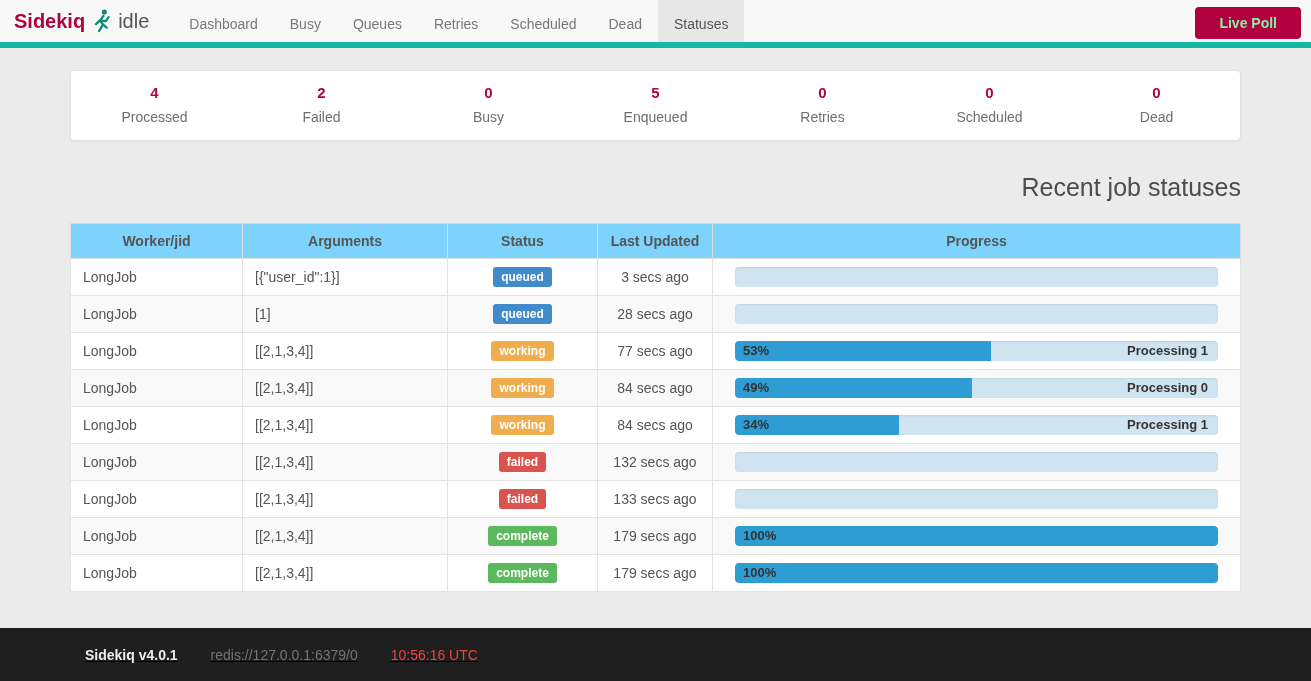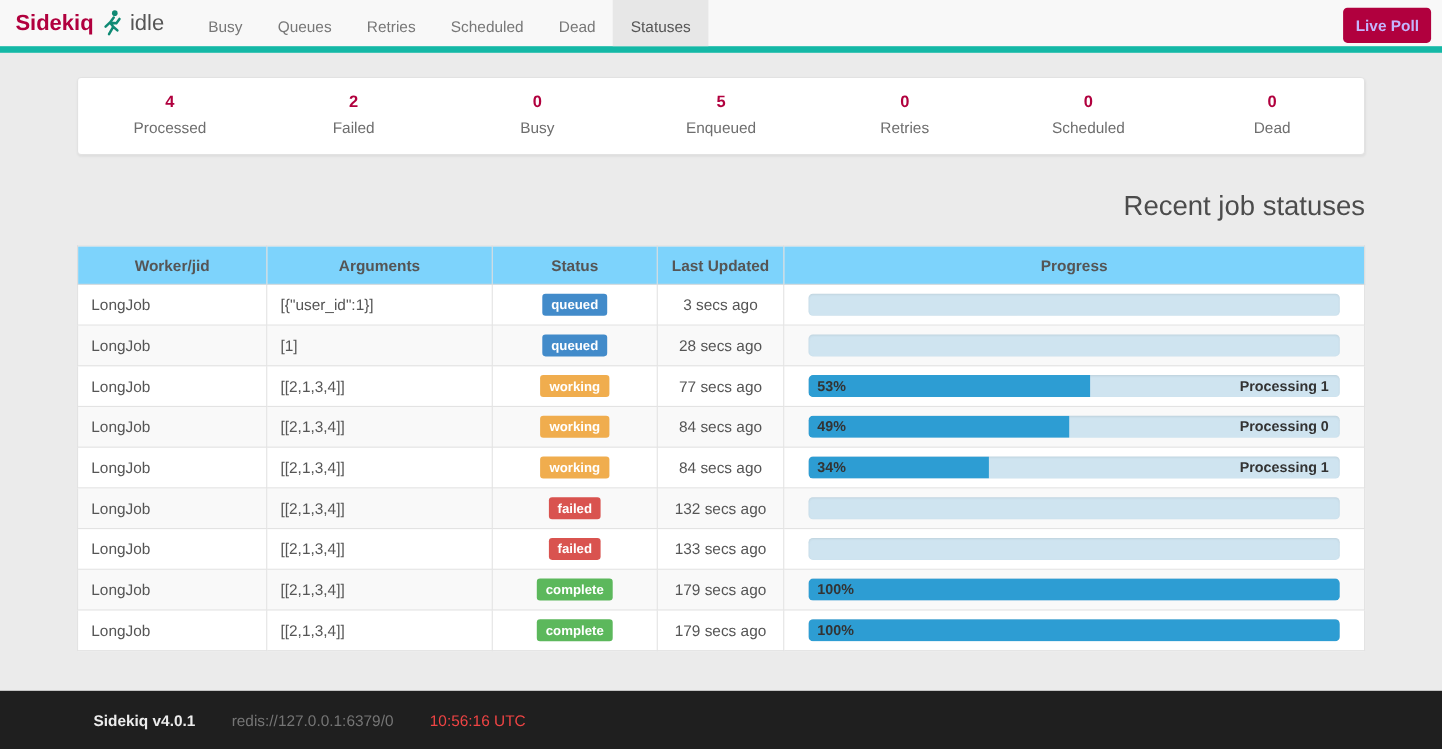--- a/index.html
+++ b/index.html
@@ -21,22 +21,22 @@
   .brand-name { color: #b1003e; font-size: 20px; font-weight: 700; }
   .brand-status { color: #555; font-size: 20px; }
   .runner-icon { display: inline-flex; align-items: center; }
   .nav-links { display: flex; align-items: stretch; margin-left: 14px; }
   .nav-link {
     line-height: 48px; padding: 0 16px; color: #777; font-size: 14px; cursor: pointer;
   }
   .nav-link.active { background: #e7e7e7; color: #555; }
   .live-poll {
     margin: 7px 10px 0 auto; align-self: flex-start;
-    background: #b1003e; color: #c4b5fd; font-weight: 700; font-size: 14px;
-    padding: 8px 11px; border-radius: 4px; border: none; cursor: pointer;
+    background: #b1003e; color: #86efac; font-weight: 700; font-size: 14px;
+    padding: 8px 24px; border-radius: 4px; border: none; cursor: pointer;
     font-family: inherit;
   }
 
   
   .main { flex: 1 1 auto; }
   .container { width: 1171px; margin: 0 auto; }
 
   .stats-card {
     background: #fff; border: 1px solid #e2e2e2; border-radius: 4px;
     box-shadow: 0 1px 2px rgba(0,0,0,0.05);
@@ -91,40 +91,42 @@
   .progress-msg {
     position: absolute; right: 10px; top: 0; line-height: 20px;
     color: #333; font-size: 13px; font-weight: 700;
   }
 
   
   .footer {
     flex: 0 0 53px; background: #1f1f1f;
     display: flex; align-items: center; padding-left: 85px; gap: 33px;
     font-size: 14px;
+    text-decoration: underline;
   }
   .footer-version { color: #ececec; font-weight: 700; }
   .footer-redis { color: #757575; }
   .footer-time { color: #ef4444; }
 </style>
 </head>
 <body>
 
 <div class="navbar">
   <div class="brand">
     <span class="brand-name">Sidekiq</span>
     <span class="runner-icon">
       <svg width="19" height="26" viewBox="0 0 20 27">
         <circle cx="13" cy="4" r="2.7" fill="#0f8a74"></circle>
         <path d="M12 8.2 L8.5 13 L11.5 17 L7.5 24 M8.5 13 L14.5 13.6 L17.5 9.5 M11.5 17 L15.5 20.5 M8.7 12.6 L4.2 16.8" stroke="#0f8a74" stroke-width="2.4" fill="none" stroke-linecap="round" stroke-linejoin="round"></path>
       </svg>
     </span>
     <span class="brand-status">idle</span>
   </div>
   <div class="nav-links">
+      <div class="nav-link">Dashboard</div>
       <div class="nav-link">Busy</div>
       <div class="nav-link">Queues</div>
       <div class="nav-link">Retries</div>
       <div class="nav-link">Scheduled</div>
       <div class="nav-link">Dead</div>
       <div class="nav-link active">Statuses</div>
     </div>
   <button class="live-poll">Live Poll</button>
 </div>
 

